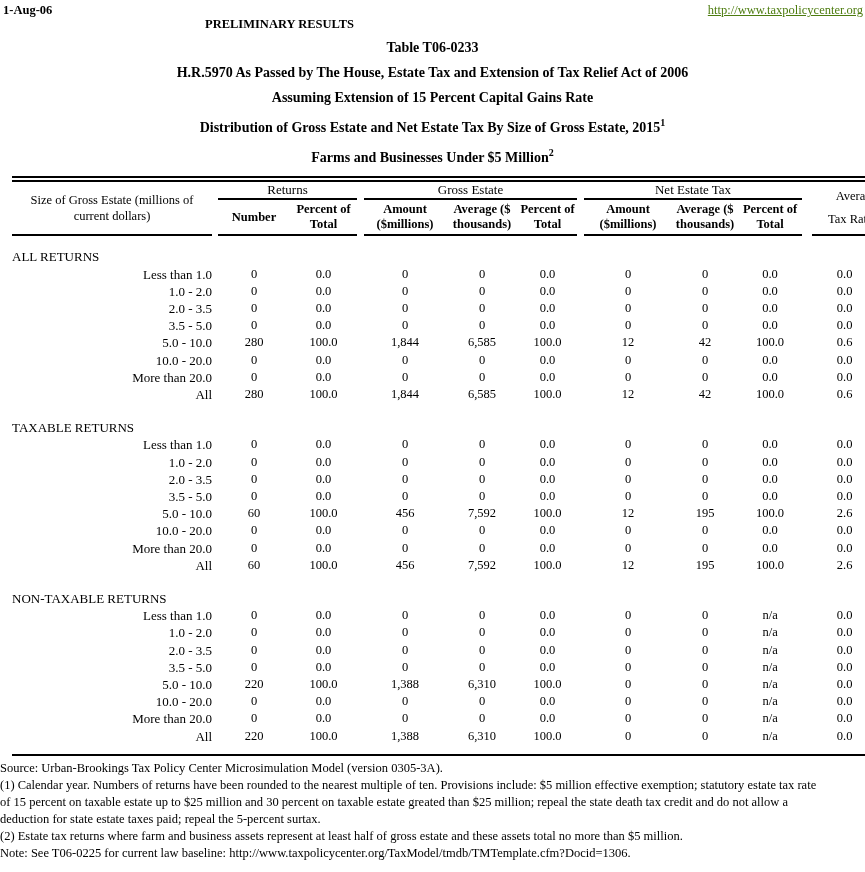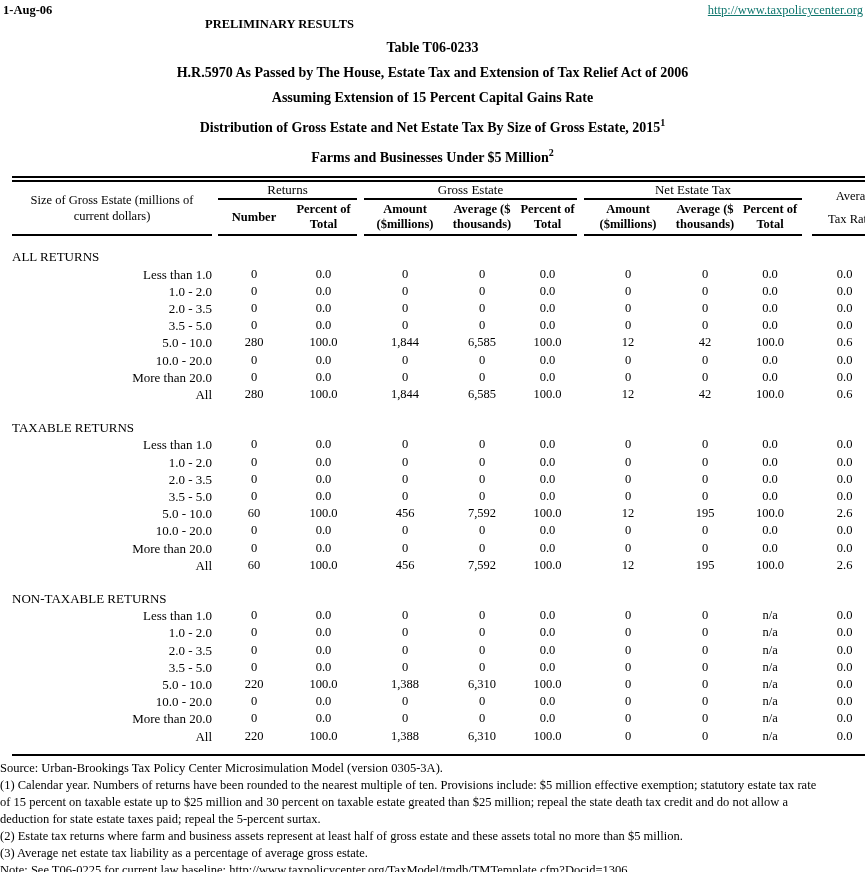--- a/index.html
+++ b/index.html
@@ -53,21 +53,21 @@
   td.cell-value { text-align: center; }
   
   .footnotes { padding-top: 4px; font-size: 12.5px; line-height: 17px; }
 </style>
 </head>
 <body>
 
 <div class="topbar">
   <span class="date">1-Aug-06</span>
   <span class="status">PRELIMINARY RESULTS</span>
-  <a class="site-link" href="#" style="color: #0f766e;">http://www.taxpolicycenter.org</a>
+  <a class="site-link" href="#" style="color: #4d7c0f;">http://www.taxpolicycenter.org</a>
 </div>
 
 <div class="titles">
   <div>Table T06-0233</div>
   <div>H.R.5970 As Passed by The House, Estate Tax and Extension of Tax Relief Act of 2006</div>
   <div>Assuming Extension of 15 Percent Capital Gains Rate</div>
   <div><span>Distribution of Gross Estate and Net Estate Tax By Size of Gross Estate, 2015</span><sup>1</sup></div>
   <div><span>Farms and Businesses Under $5 Million</span><sup>2</sup></div>
 </div>
 
@@ -548,15 +548,14 @@
       </tr>
     </tbody>
 </table>
 
 <div class="footnotes">
   <div>Source: Urban-Brookings Tax Policy Center Microsimulation Model (version 0305-3A).</div>
   <div>(1) Calendar year. Numbers of returns have been rounded to the nearest multiple of ten. Provisions include: $5 million effective exemption; statutory estate tax rate</div>
   <div>of 15 percent on taxable estate up to $25 million and 30 percent on taxable estate greated than $25 million; repeal the state death tax credit and do not allow a</div>
   <div>deduction for state estate taxes paid; repeal the 5-percent surtax.</div>
   <div>(2) Estate tax returns where farm and business assets represent at least half of gross estate and these assets total no more than $5 million.</div>
-  <div>(3) Average net estate tax liability as a percentage of average gross estate.</div>
   <div>Note: See T06-0225 for current law baseline: http://www.taxpolicycenter.org/TaxModel/tmdb/TMTemplate.cfm?Docid=1306.</div>
 </div>
 
 </body></html>

